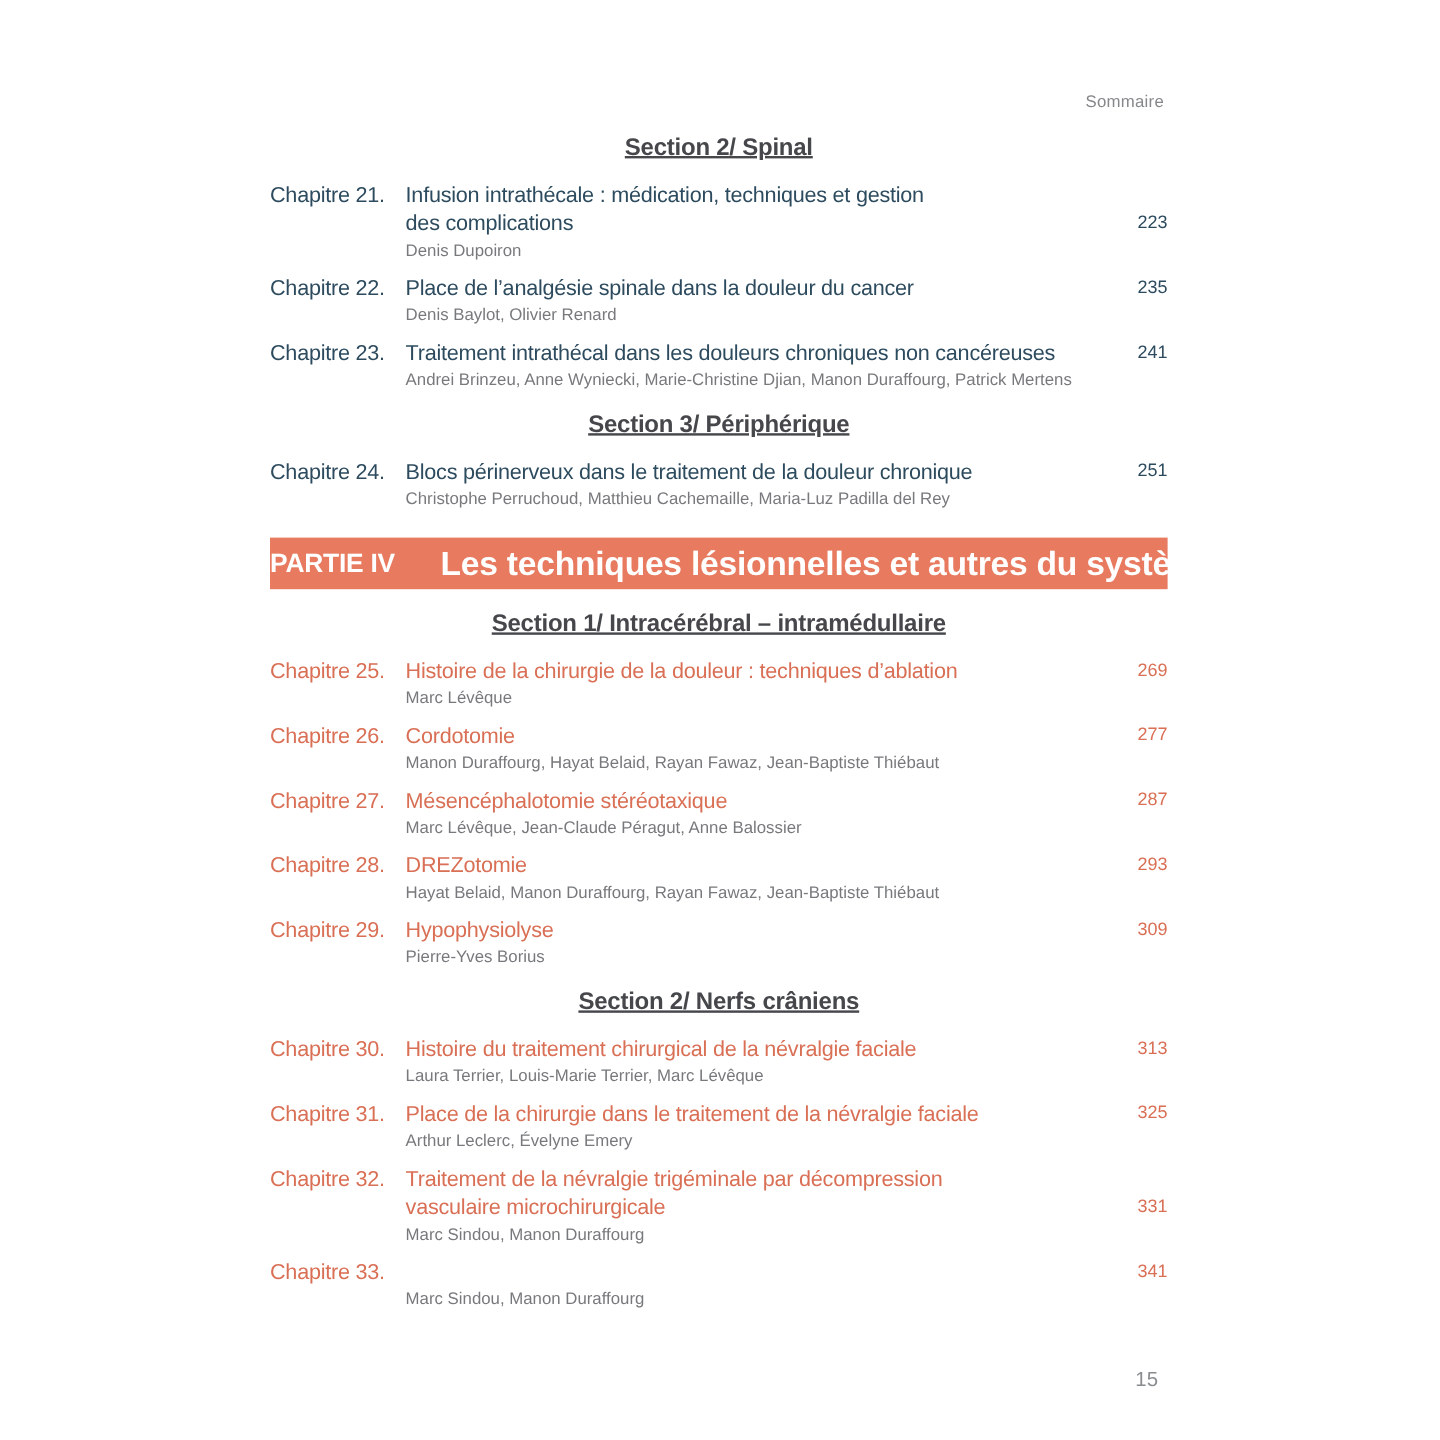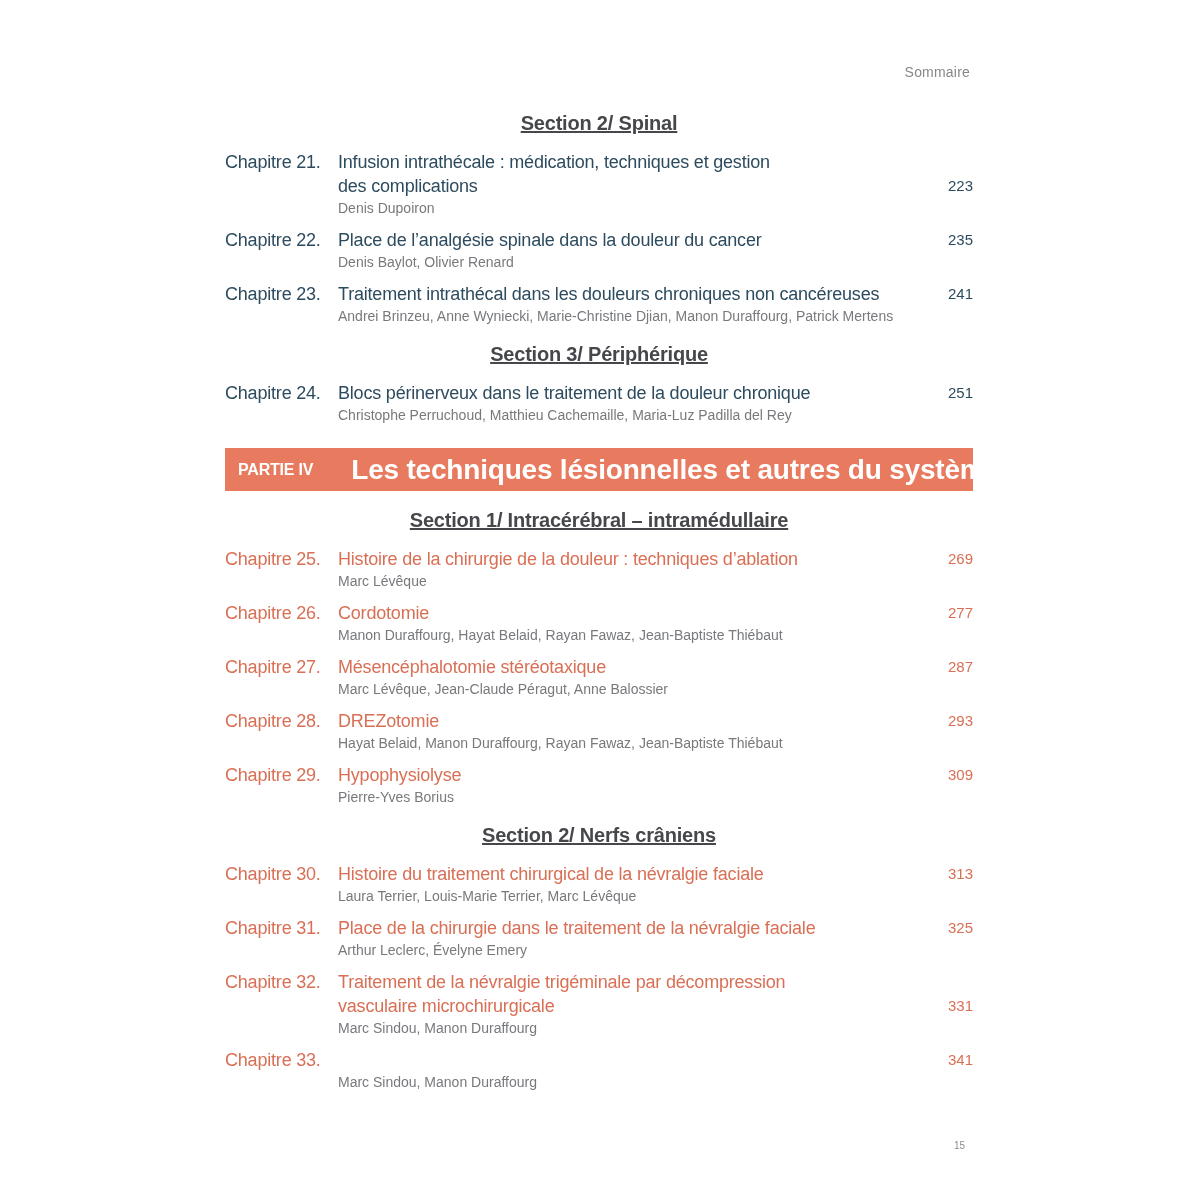--- a/index.html
+++ b/index.html
@@ -2,21 +2,21 @@
 <html><head>
 <meta charset="utf-8">
 <style>
   html,body{margin:0;padding:0;}
   body{
     width:1200px;height:1200px;background:#ffffff;position:relative;
     font-family:"Liberation Sans", sans-serif;
     -webkit-font-smoothing:antialiased;
   }
   .header-label{
-    position:absolute;top:64px;right:230px;
+    position:absolute;top:76px;right:230px;
     font-size:14px;color:#85878a;letter-spacing:.2px;
   }
   .content{
     position:absolute;left:225px;top:94px;width:748px;
   }
   .section-heading{
     text-align:center;font-size:20px;font-weight:bold;color:#45474b;
     line-height:26px;margin:16px 0 14px;letter-spacing:-0.2px;text-decoration:underline;
   }
   .chapter{
@@ -27,25 +27,25 @@
   .ch-titles{grid-column:2;grid-row:1;font-size:18px;line-height:24px;letter-spacing:-0.2px;}
   .ch-title2:empty{display:none;}
   .ch-page{grid-column:3;grid-row:1;align-self:end;text-align:right;font-size:15px;line-height:24px;}
   .ch-authors{grid-column:2/4;grid-row:2;font-size:14px;line-height:18px;color:#77797c;margin-top:1px;}
   .teal .ch-label,.teal .ch-titles,.teal .ch-page{color:#2d4b5e;}
   .salmon .ch-label,.salmon .ch-titles,.salmon .ch-page{color:#d96f55;}
   .part-banner{
     display:flex;align-items:center;background:#e87a5f;color:#ffffff;
     height:43px;margin:24px 0 10px;font-weight:bold;letter-spacing:-0.2px;
   }
-  .part-banner-label{font-size:16px;margin-left:13px;white-space:nowrap;}
+  .part-banner-label{font-size:22px;white-space:nowrap;}
   .part-banner-title{font-size:28px;margin-left:38px;white-space:nowrap;}
   .footer-page-number{
     position:absolute;top:1140px;right:235px;
-    font-size:10px;color:#8a8d90;
+    font-size:17px;color:#8a8d90;
   }
 </style>
 </head>
 <body>
 
 <div class="header-label">Sommaire</div>
 
 <div class="content">
 
   <div class="section-heading">Section 2/ Spinal</div>

